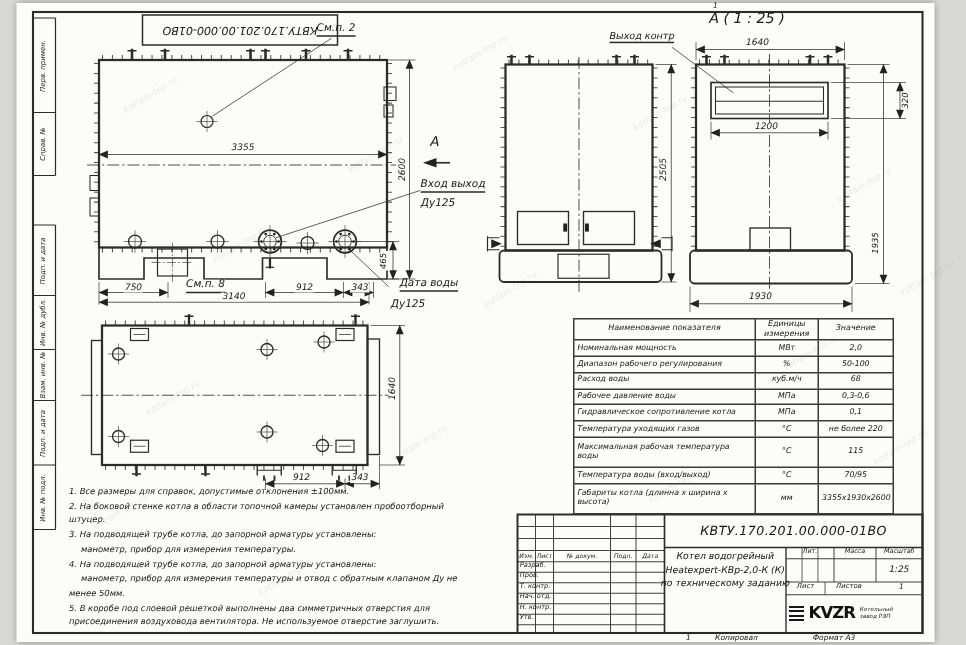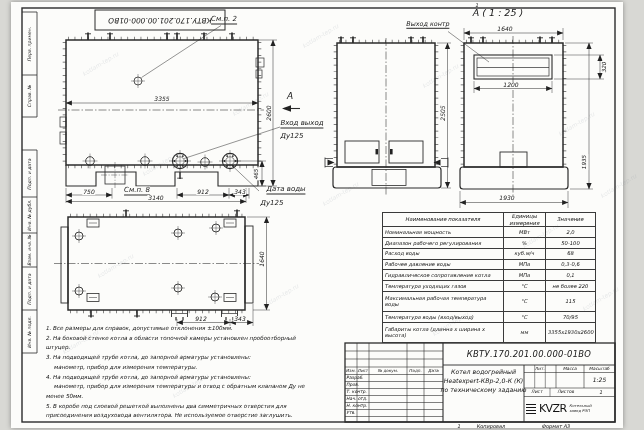--- a/index.html
+++ b/index.html
@@ -32,21 +32,21 @@
   table.spec th{font-size:5.3px;text-align:center;}
   table.spec td{font-size:5.2px;}
   td.nm{text-align:left;padding-right:12px !important;}
   td.un,td.vl{text-align:center;}
   
   .tb{font-style:italic;color:#141414;}
   .logo{position:absolute;left:526px;top:398px;width:87px;height:21px;
         display:flex;align-items:center;gap:3px;}
   .logo .mark{width:10px;height:11px;flex:0 0 auto;
       background:repeating-linear-gradient(0deg,#161616 0 1.4px,#fbfbfb 1.4px 2.9px);}
-  .logo .kvzr{font-weight:400;font-size:11px;letter-spacing:-0.6px;color:#111;
+  .logo .kvzr{font-weight:700;font-size:11px;letter-spacing:-0.6px;color:#111;
       font-style:normal;}
   .logo .co{font-size:3.8px;line-height:4.8px;font-style:italic;color:#222;}
 </style>
 </head>
 <body>
 
 <div id="stage">
   <div class="sheet"></div>
 
   <div>

